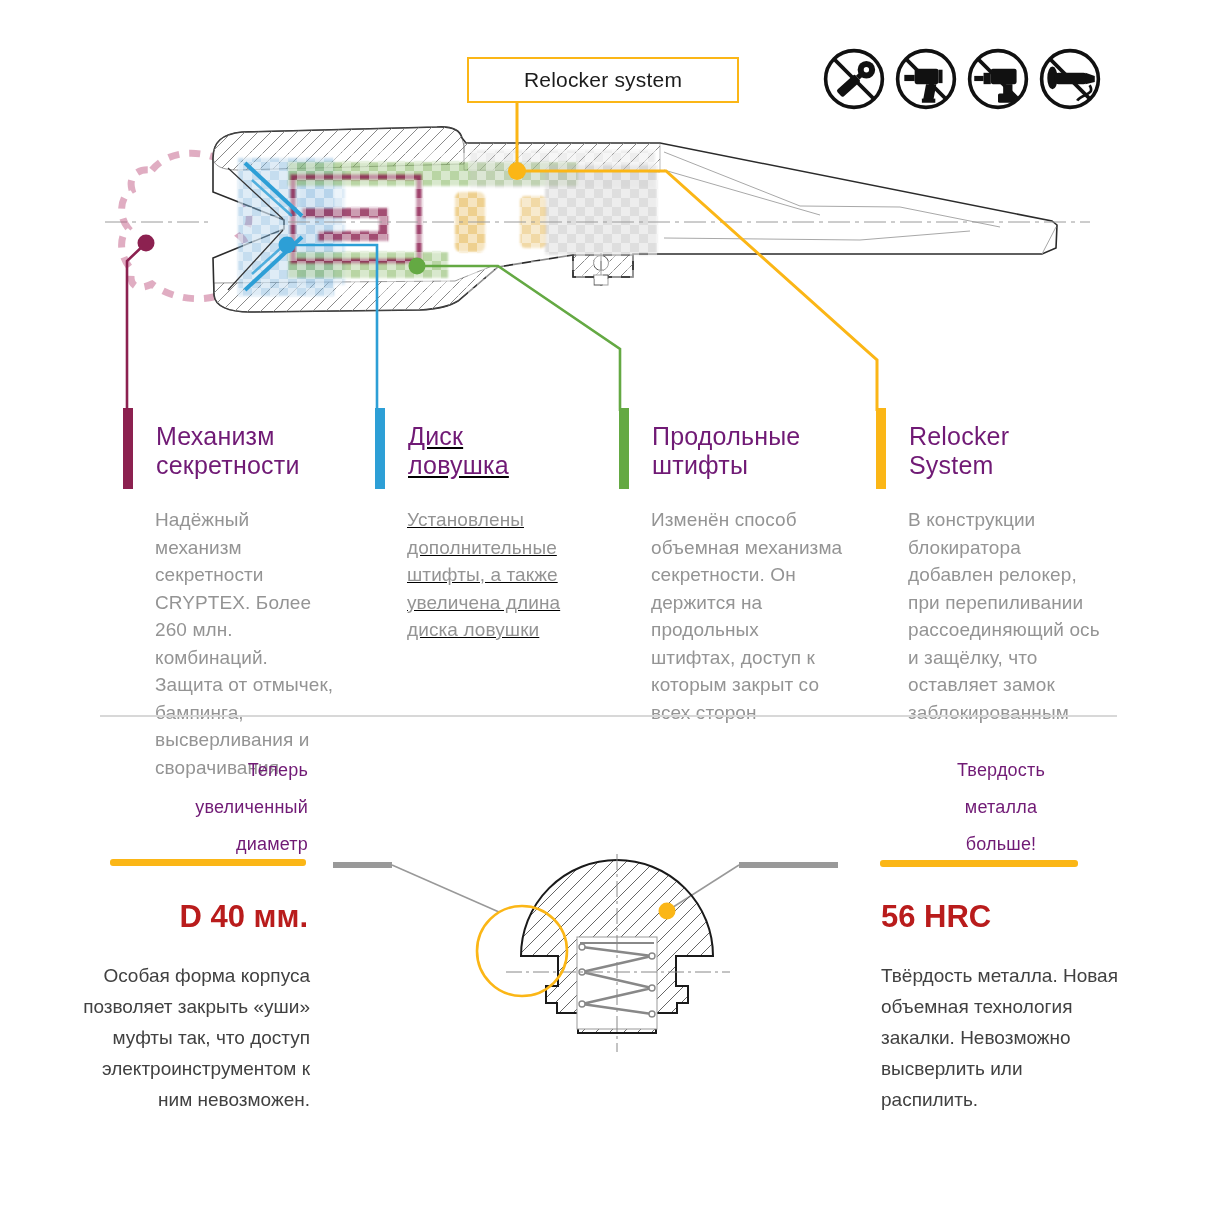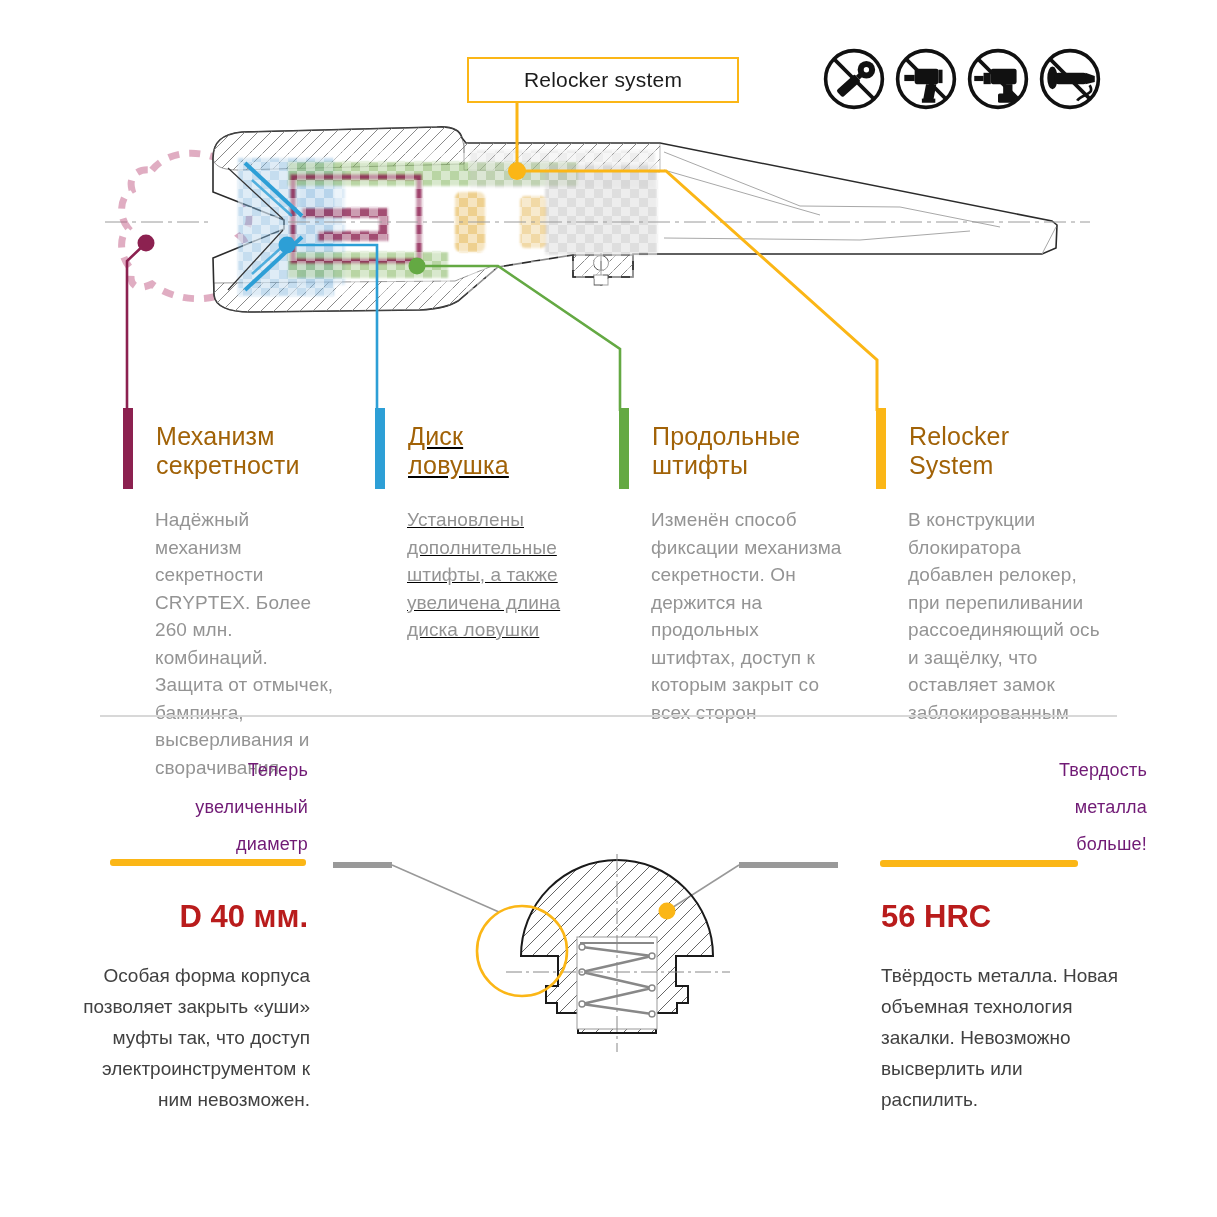--- a/index.html
+++ b/index.html
@@ -16,36 +16,36 @@
     font-size:21px;color:#1c1c1c;letter-spacing:.2px;z-index:5;
   }
   
   .icons-row{position:absolute;left:822px;top:47px;display:flex;gap:8px;z-index:5;}
   .icons-row svg{display:block;}
   
   .feat{position:absolute;top:408px;}
   .feat-head{display:flex;align-items:flex-start;}
   .feat-bar{width:10px;height:81px;flex:0 0 10px;}
   .feat-title{
-    margin:14px 0 0 23px;font-size:25px;line-height:29px;color:#a16207;
+    margin:14px 0 0 23px;font-size:25px;line-height:29px;color:#701a75;
     white-space:pre-line;letter-spacing:.2px;
   }
   .feat-desc{
     margin-top:17px;font-size:19px;line-height:27.5px;color:#949494;letter-spacing:.1px;margin-left:32px;
   }
   #feat-1{left:123px;width:212px;}
   #feat-2{left:375px;width:208px;text-decoration:underline;}
   #feat-3{left:619px;width:228px;}
   #feat-4{left:876px;width:224px;}
   
   .divider{position:absolute;left:100px;top:715px;width:1017px;height:2px;background:#d8d8d8;}
   
   .b-heading{position:absolute;font-size:18px;line-height:37px;color:#701a75;white-space:pre-line;letter-spacing:.2px;}
   #dia-heading{left:75px;top:752px;width:233px;text-align:right;}
-  #hard-heading{left:907px;top:752px;width:240px;text-align:right;}
+  #hard-heading{left:881px;top:752px;width:240px;text-align:center;}
   .accent-bar{position:absolute;height:7px;border-radius:3px;}
   #dia-bar{left:110px;top:859px;width:196px;}
   #hard-bar{left:880px;top:860px;width:198px;}
   .b-value{position:absolute;font-size:31px;font-weight:700;color:#b91c1c;}
   #dia-value{left:75px;top:899px;width:233px;text-align:right;}
   #hard-value{left:881px;top:899px;width:240px;}
   .b-desc{position:absolute;font-size:19px;line-height:31px;color:#414141;}
   #dia-desc{left:70px;top:960px;width:240px;text-align:right;}
   #hard-desc{left:881px;top:960px;width:240px;}
   #pin-svg{position:absolute;left:330px;top:850px;}
@@ -208,21 +208,21 @@
 ловушка</div>
     </div>
     <div class="feat-desc">Установлены дополнительные штифты, а также увеличена длина диска ловушки</div>
   </div>
   <div class="feat" id="feat-3">
     <div class="feat-head">
       <div class="feat-bar" style="background: rgb(100, 169, 67);"></div>
       <div class="feat-title">Продольные
 штифты</div>
     </div>
-    <div class="feat-desc">Изменён способ фиксации механизма секретности. Он держится на продольных штифтах, доступ к которым закрыт со всех сторон</div>
+    <div class="feat-desc">Изменён способ объемная механизма секретности. Он держится на продольных штифтах, доступ к которым закрыт со всех сторон</div>
   </div>
   <div class="feat" id="feat-4">
     <div class="feat-head">
       <div class="feat-bar" style="background: rgb(251, 182, 22);"></div>
       <div class="feat-title">Relocker
 System</div>
     </div>
     <div class="feat-desc">В конструкции блокиратора добавлен релокер, при перепиливании рассоединяющий ось и защёлку, что оставляет замок заблокированным</div>
   </div>
 

